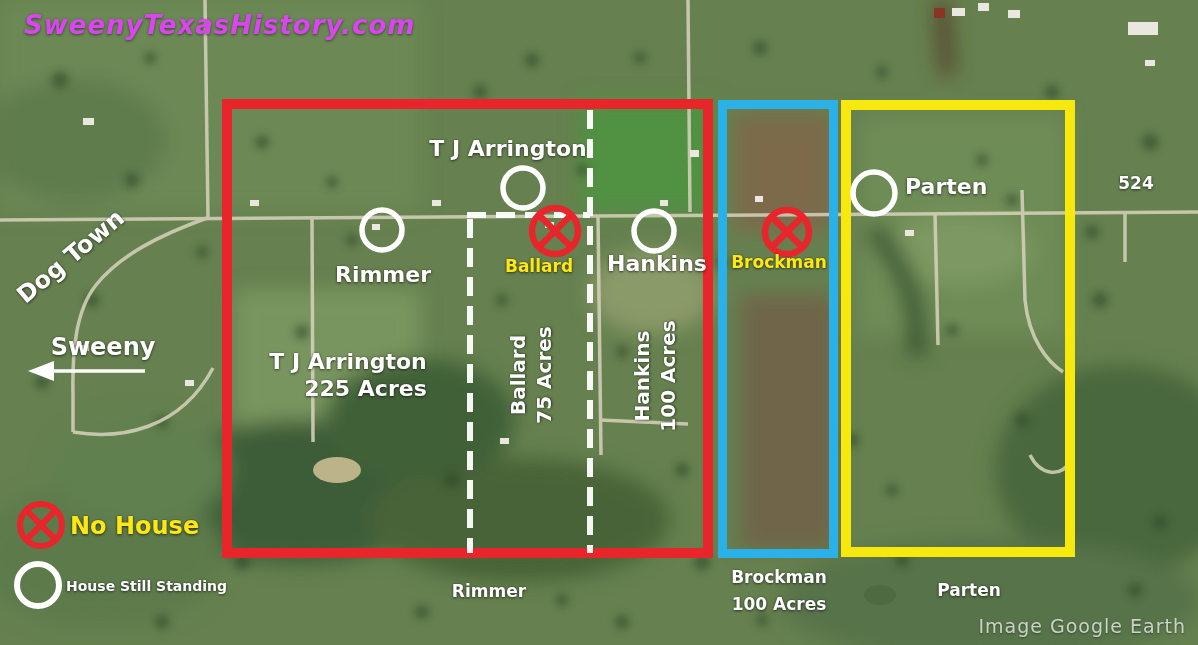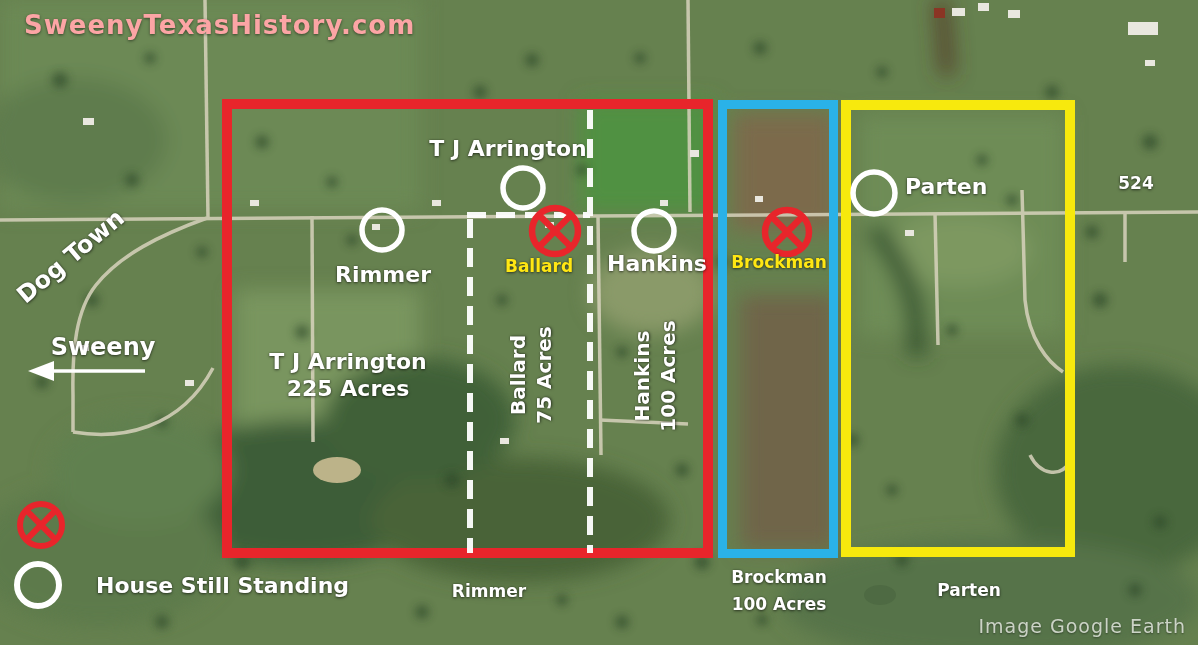--- a/index.html
+++ b/index.html
@@ -19,29 +19,29 @@
     position:absolute;color:#fff;font-weight:700;white-space:nowrap;
     text-shadow:0 1px 3px rgba(0,0,0,.55),0 0 2px rgba(0,0,0,.35);
     transform:translate(-50%,-50%);text-align:center;line-height:1.15;
   }
   .lbl.leftalign{transform:translateY(-50%);text-align:left;}
   .lbl.yellow{color:#ffe713;}
   .lbl.two{line-height:27px;}
   .lbl.vert{transform:translate(-50%,-50%) rotate(-90deg);line-height:26px;}
   .lbl.dogtown{transform:translate(-50%,-50%) rotate(-40deg);}
   .watermark{
-    position:absolute;left:24px;top:10px;color:#fca5a5;font-weight:700;
+    position:absolute;left:24px;top:10px;color:#d946ef;font-weight:700;font-style:italic;
     font-size:26px;letter-spacing:1px;text-shadow:0 1px 3px rgba(0,0,0,.5);white-space:nowrap;
   }
   .credit{
     position:absolute;right:12px;top:626px;transform:translateY(-50%);
     color:rgba(222,228,218,.88);font-weight:400;font-size:19px;letter-spacing:1px;
     text-shadow:0 1px 2px rgba(0,0,0,.4);white-space:nowrap;
   }
-  .fs21{font-size:22px;margin-left:30px;} .fs22{font-size:22px;} .fs23{font-size:17px;}
+  .fs21{font-size:14px;} .fs22{font-size:22px;text-align:right;} .fs23{font-size:17px;}
   .fs24{font-size:24px;} .fs20{font-size:20px;}
 </style>
 </head>
 <body>
 
 <div class="stage">
 
   <svg width="1198" height="645" viewBox="0 0 1198 645">
     <defs>
       <filter id="b" x="-40%" y="-40%" width="180%" height="180%">
@@ -226,16 +226,17 @@
     <div>Rimmer</div>
   </div>
   <div class="lbl fs23 two" style="left:779px;top:591px;">
     <div>Brockman</div>
     <div>100 Acres</div>
   </div>
   <div class="lbl fs23 two" style="left:969px;top:590px;">
     <div>Parten</div>
   </div>
 
+  <div class="lbl fs24 yellow leftalign" style="left:70px;top:527px;">No House</div>
   <div class="lbl fs21 leftalign" style="left:66px;top:586px;">House Still Standing</div>
 
   <div class="credit">Image Google Earth</div>
 </div>
 
 </body></html>

